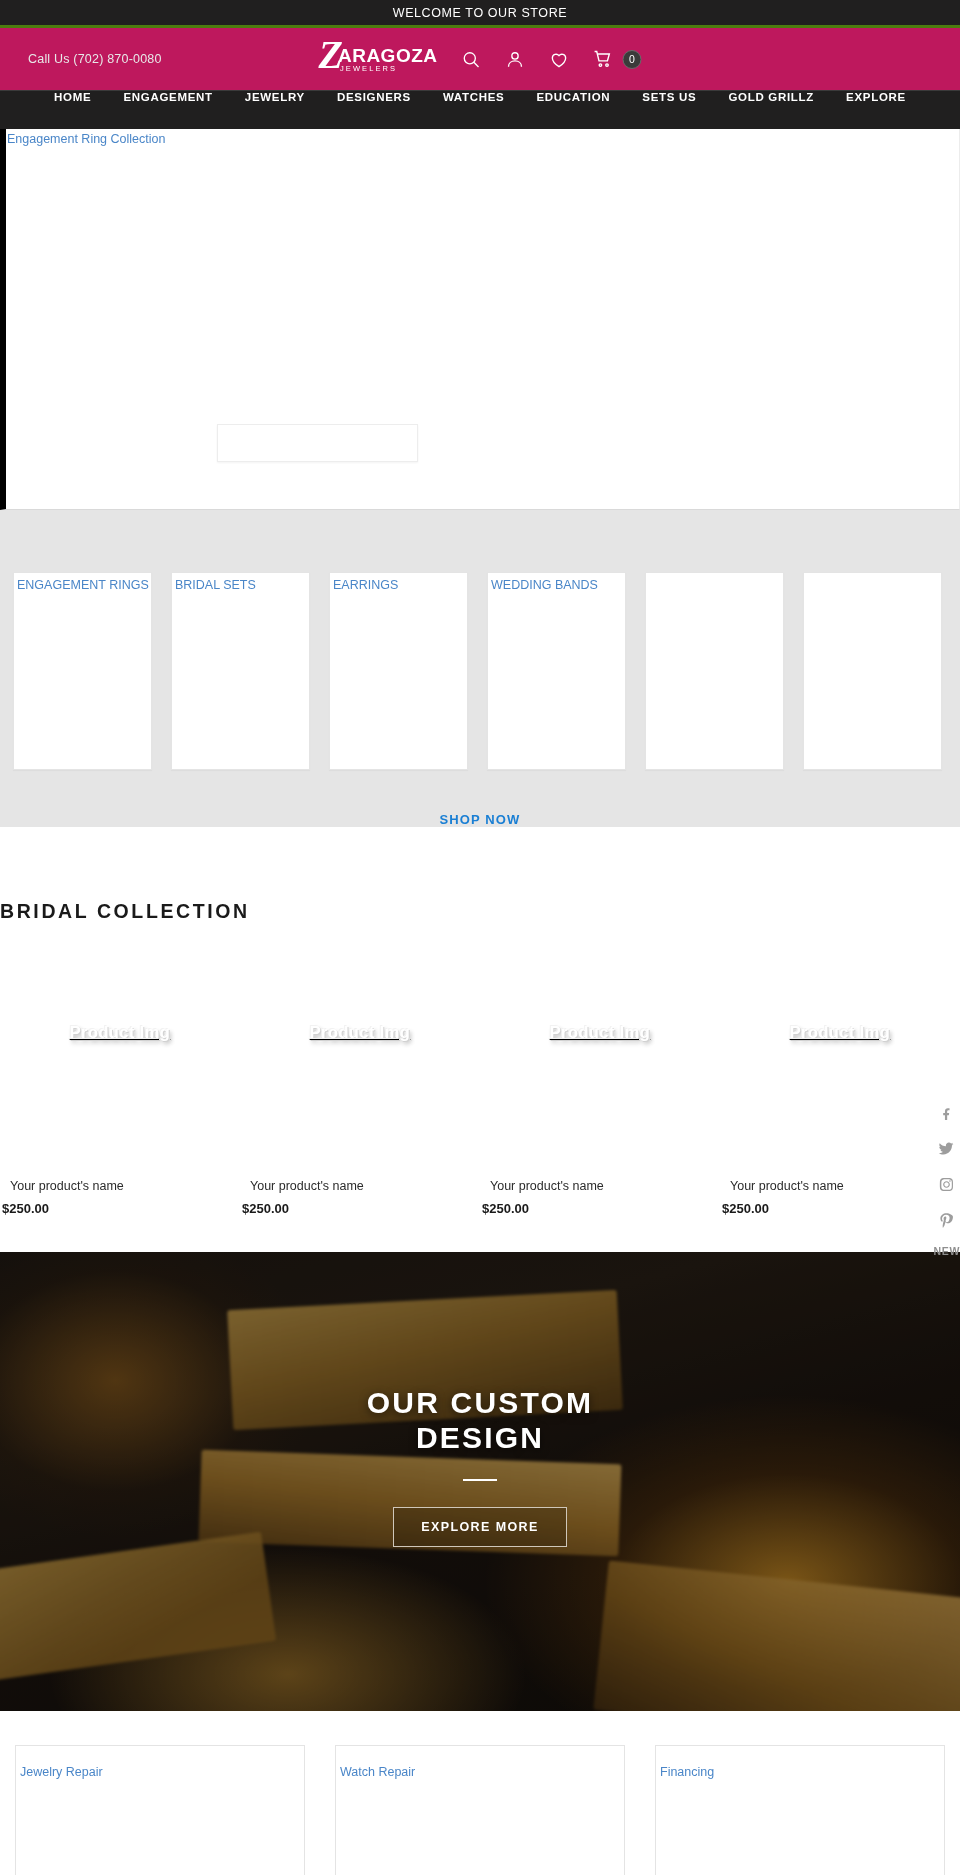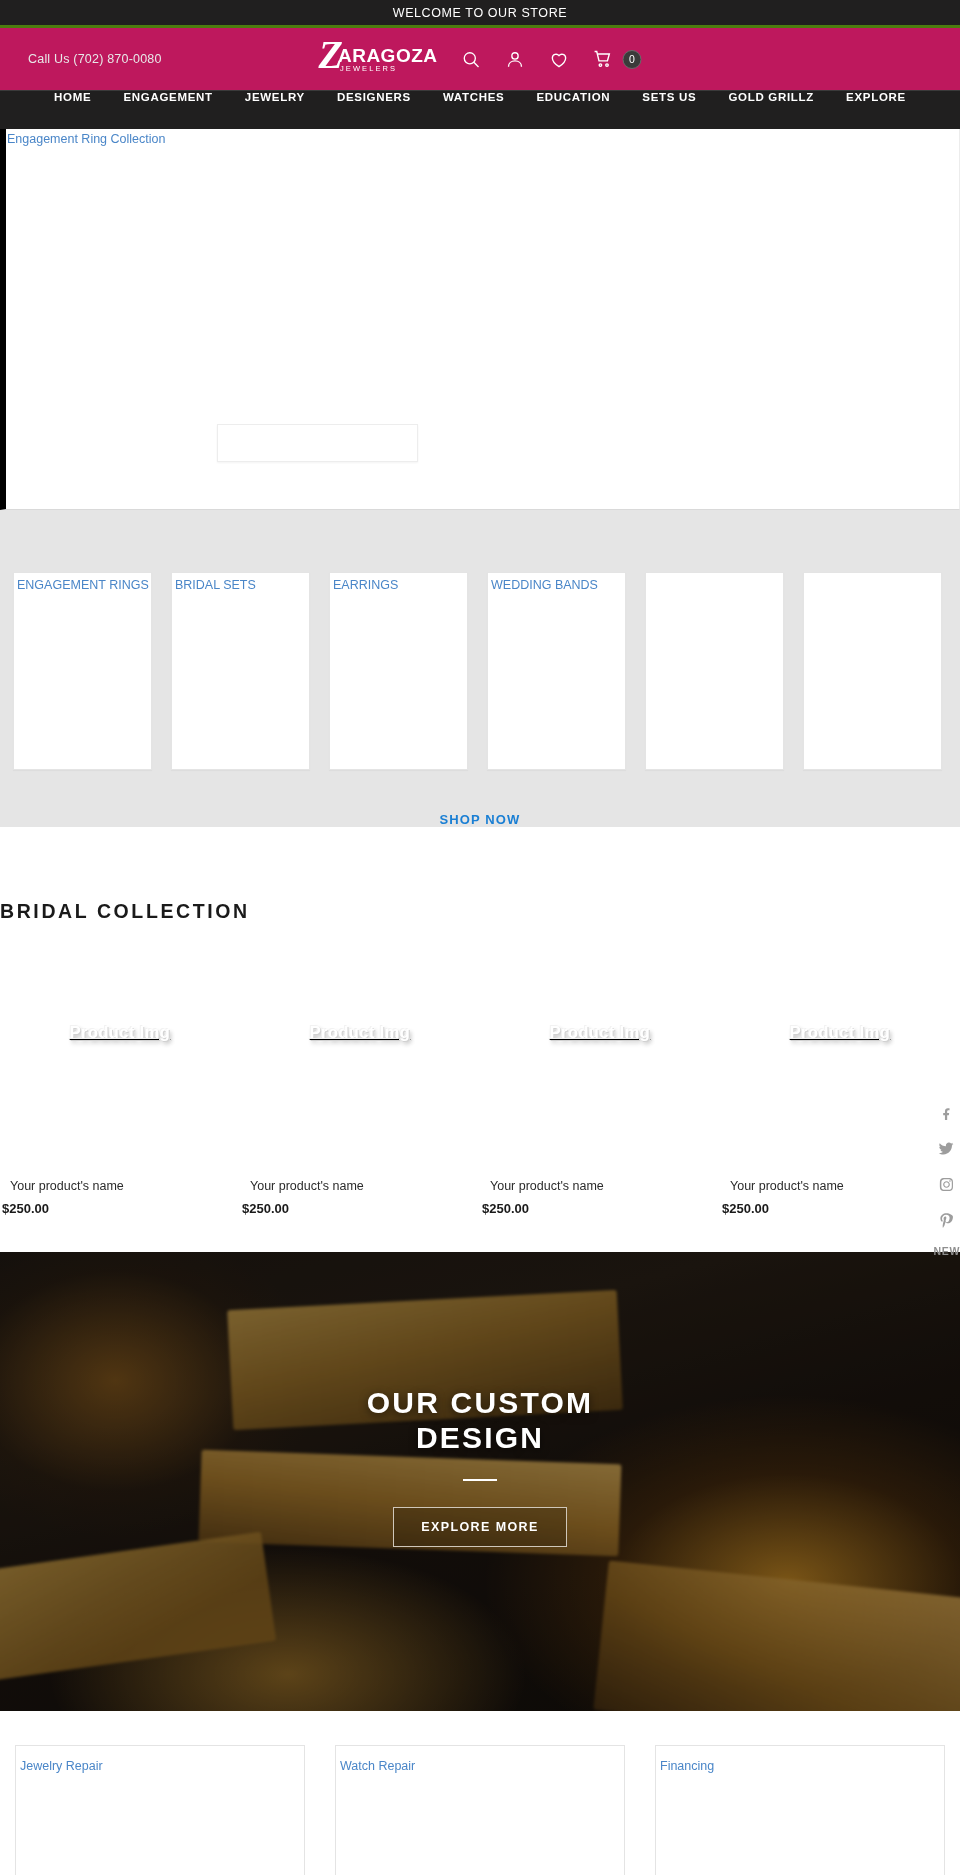--- a/index.html
+++ b/index.html
@@ -351,21 +351,21 @@
   .service-card {
     flex: 1;
     min-height: 160px;
     border: 1px solid #e4e4e4;
     position: relative;
     background: #fff;
     cursor: pointer;
   }
   .service-card .broken-alt {
     position: absolute;
-    top: 10px; left: 3px;
+    top: 16px; left: 3px;
   }
 </style>
 </head>
 <body>
 
 <div class="announce-bar">
   <span>WELCOME TO OUR STORE</span>
 </div>
 
 <header class="main-header">

